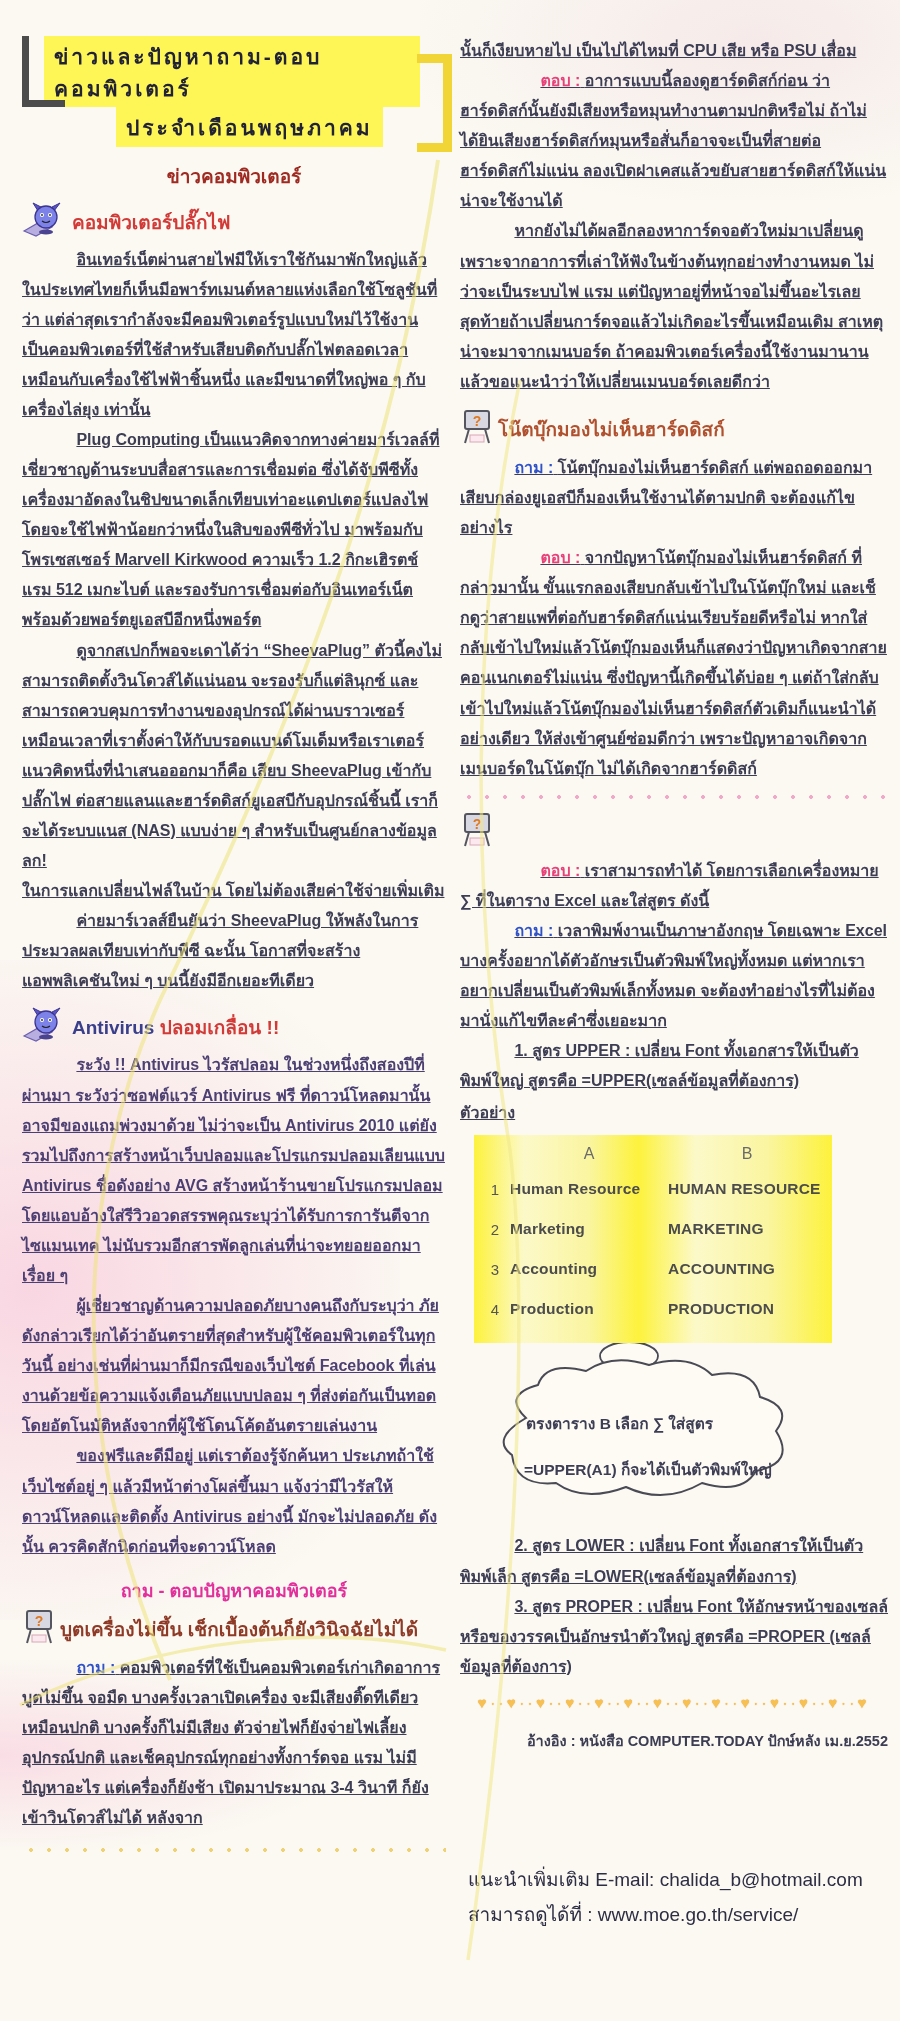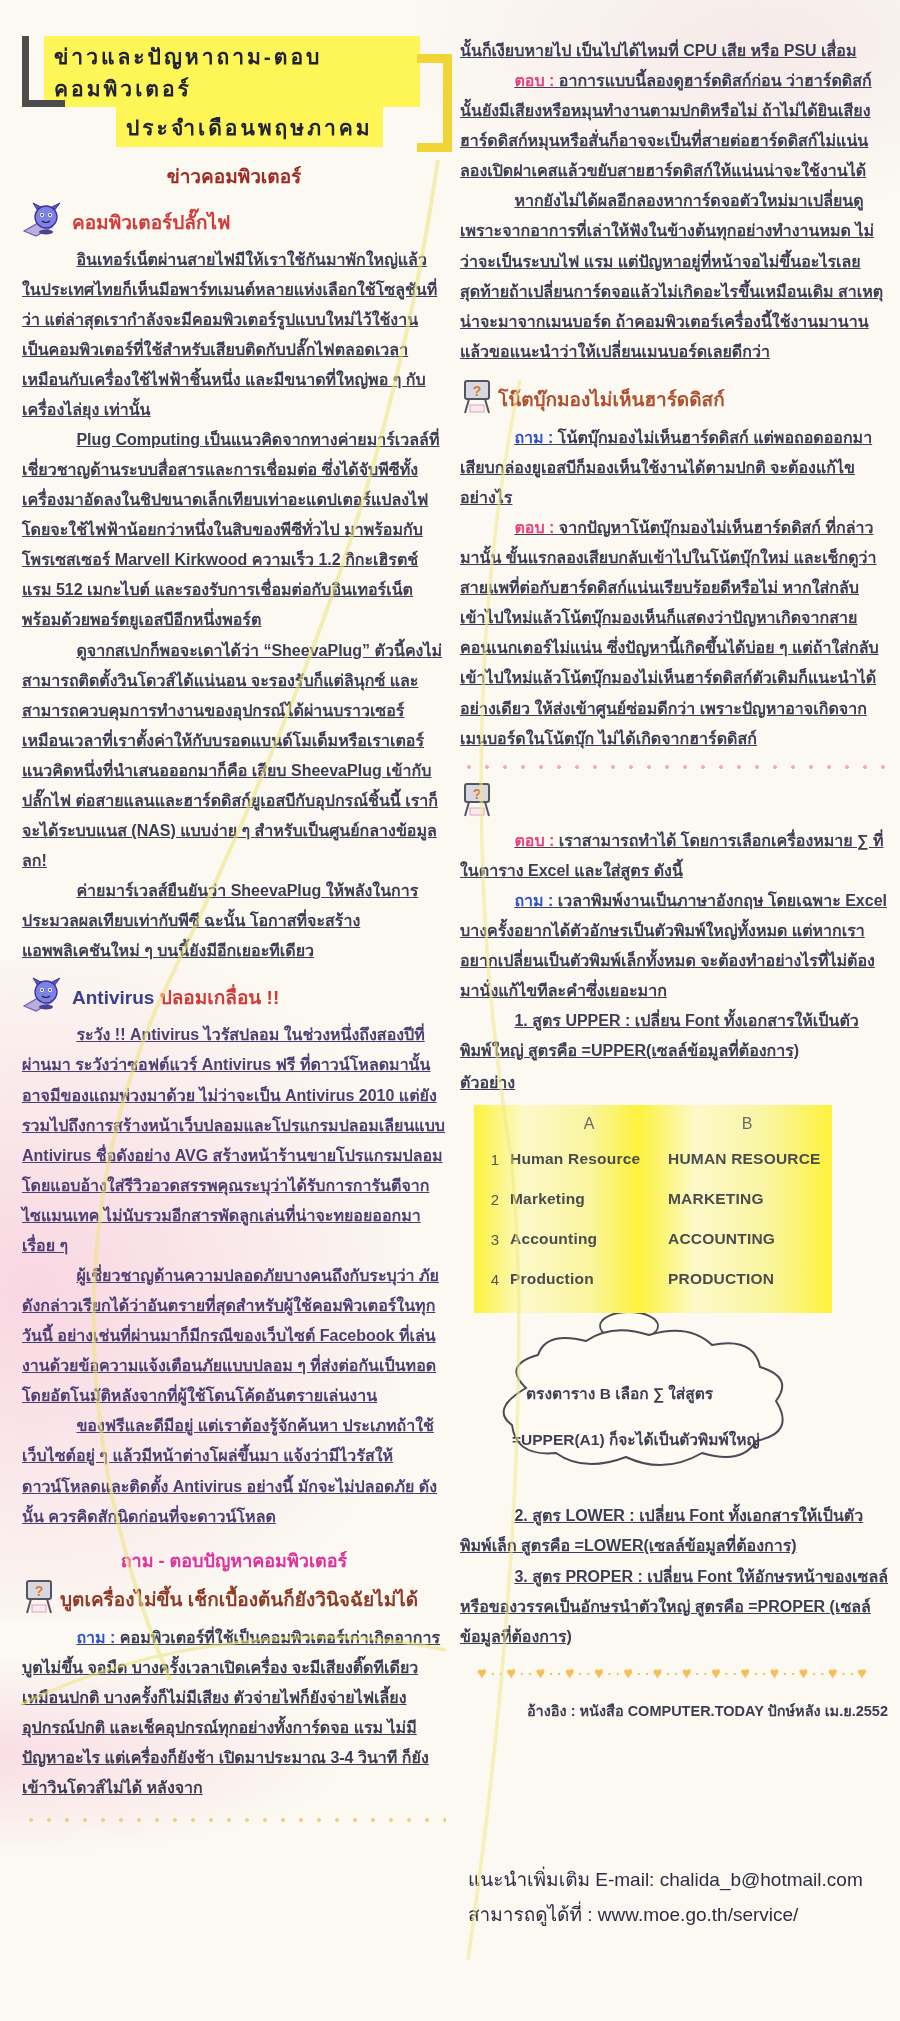--- a/index.html
+++ b/index.html
@@ -43,21 +43,21 @@
   .h-maroon{color:#8e3a26;}
   .h-brown{color:#b0502e;}
   .h-dark{color:#45425e;}
   .qa-header{text-align:center;color:#e22f9b;font-size:18px;font-weight:700;margin:14px 0 0 0;}
 
   
   .para{margin:0;font-size:16px;line-height:1.88;color:#3d3d54;font-weight:600;text-indent:3.4em;text-align:left;text-decoration:underline;}
   .para.noindent{text-indent:0;}
   .para.purple{color:#4c3f72;}
   .q-label{color:#2f52c8;font-weight:700;}
-  .a-label{color:#e8417a;font-weight:700;}
+  .a-label{color:#e8417a;font-weight:700;margin-left:26px;}
   .hl-pink{color:#3d3d54;}
   .example-label{font-size:16px;font-weight:700;color:#3d3d54;text-decoration:underline;margin:4px 0 10px 0;}
 
   
   .dots{height:6px;margin:10px 0;background-image:radial-gradient(circle,#f2a8c8 1.6px,transparent 2.2px);
     background-size:18px 6px;background-repeat:repeat-x;background-position:0 50%;}
   .dots.yellow{background-image:radial-gradient(circle,#eed27a 1.6px,transparent 2.2px);margin:14px 0 0 0;}
 
   
   .excel-table{width:346px;margin:4px 0 0 14px;position:relative;z-index:2;
@@ -67,21 +67,21 @@
   .xt-headrow{display:grid;grid-template-columns:30px 158px 1fr;padding:2px 0 6px 0;}
   .xt-head{color:#6a6a6a;font-size:16px;text-align:center;font-weight:400;}
   .xt-num{color:#555;font-size:15px;text-align:center;font-weight:400;}
   .xt-a,.xt-b{color:#4c4c4c;font-size:15.5px;font-weight:600;letter-spacing:.2px;}
 
   
   .cloud-wrap{position:relative;width:360px;height:208px;margin:-20px 0 0 4px;}
   .cloud-wrap svg{position:absolute;left:0;top:0;}
   .cloud-text{position:absolute;font-size:15.5px;font-weight:700;color:#3d3d54;white-space:nowrap;}
   .cloud-line1{left:62px;top:88px;}
-  .cloud-line2{left:48px;top:134px;}
+  .cloud-line2{left:60px;top:134px;}
 
   
   .hearts{margin:12px 0 6px 0;text-align:center;color:#f6c152;font-size:15px;letter-spacing:4px;
     text-shadow:0 0 1px #e89b3c;}
   .reference{text-align:right;font-size:14.5px;font-weight:700;color:#3c3c52;margin-top:18px;}
   .contact-block{position:absolute;left:468px;top:1862px;width:430px;z-index:2;}
   .contact-line{font-size:19px;font-weight:400;color:#2d2d44;line-height:1.85;}
 
   .icon-gap{flex:0 0 auto;}
 </style>
@@ -116,20 +116,21 @@
           <circle cx="28" cy="14" r="0.9" fill="#222"></circle>
         <path d="M20 20 Q24 23 28 20" stroke="#222" stroke-width="1.2" fill="none"></path>
         <ellipse cx="24" cy="31" rx="7" ry="2.5" fill="#4a4490"></ellipse>
       </svg>
     </span>
     <span class="htext h-red">คอมพิวเตอร์ปลั๊กไฟ</span>
   </div>
   <p class="para">อินเทอร์เน็ตผ่านสายไฟมีให้เราใช้กันมาพักใหญ่แล้ว ในประเทศไทยก็เห็นมีอพาร์ทเมนต์หลายแห่งเลือกใช้โซลูชันที่ว่า แต่ล่าสุดเรากำลังจะมีคอมพิวเตอร์รูปแบบใหม่ไว้ใช้งาน เป็นคอมพิวเตอร์ที่ใช้สำหรับเสียบติดกับปลั๊กไฟตลอดเวลาเหมือนกับเครื่องใช้ไฟฟ้าชิ้นหนึ่ง และมีขนาดที่ใหญ่พอ ๆ กับเครื่องไล่ยุง เท่านั้น</p>
   <p class="para">Plug Computing เป็นแนวคิดจากทางค่ายมาร์เวลล์ที่เชี่ยวชาญด้านระบบสื่อสารและการเชื่อมต่อ ซึ่งได้จับพีซีทั้งเครื่องมาอัดลงในชิปขนาดเล็กเทียบเท่าอะแดปเตอร์แปลงไฟ โดยจะใช้ไฟฟ้าน้อยกว่าหนึ่งในสิบของพีซีทั่วไป มาพร้อมกับโพรเซสเซอร์ Marvell Kirkwood ความเร็ว 1.2 กิกะเฮิรตช์ แรม 512 เมกะไบต์ และรองรับการเชื่อมต่อกับอินเทอร์เน็ต พร้อมด้วยพอร์ตยูเอสบีอีกหนึ่งพอร์ต</p>
   <p class="para">ดูจากสเปกก็พอจะเดาได้ว่า “SheevaPlug” ตัวนี้คงไม่สามารถติดตั้งวินโดวส์ได้แน่นอน จะรองรับก็แต่ลินุกซ์ และสามารถควบคุมการทำงานของอุปกรณ์ได้ผ่านบราวเซอร์ เหมือนเวลาที่เราตั้งค่าให้กับบรอดแบนด์โมเด็มหรือเราเตอร์ แนวคิดหนึ่งที่นำเสนอออกมาก็คือ เสียบ SheevaPlug เข้ากับปลั๊กไฟ ต่อสายแลนและฮาร์ดดิสก์ยูเอสบีกับอุปกรณ์ชิ้นนี้ เราก็จะได้ระบบแนส (NAS) แบบง่าย ๆ สำหรับเป็นศูนย์กลางข้อมูล ลก!</p>
+  <p class="para noindent hl-pink">ในการแลกเปลี่ยนไฟล์ในบ้าน โดยไม่ต้องเสียค่าใช้จ่ายเพิ่มเติม</p>
   <p class="para">ค่ายมาร์เวลส์ยืนยันว่า SheevaPlug ให้พลังในการประมวลผลเทียบเท่ากับพีซี ฉะนั้น โอกาสที่จะสร้างแอพพลิเคชันใหม่ ๆ บนนี้ยังมีอีกเยอะทีเดียว</p>
 
   <div class="sec-head">
     <span class="icon-gap">
       <svg width="46" height="38" viewBox="0 0 46 38">
         <path d="M2 30 L16 22 L30 26 L14 35 Z" fill="#b9aee0" stroke="#6c5fae" stroke-width="1.2"></path>
         <path d="M16 10 L11 2 L19 6 Z" fill="#5b54c8" stroke="#3b3590" stroke-width="1"></path>
         <path d="M32 10 L38 2 L30 6 Z" fill="#5b54c8" stroke="#3b3590" stroke-width="1"></path>
         <circle cx="24" cy="16" r="11" fill="#7d82e8" stroke="#3b3590" stroke-width="1.3"></circle>
         <circle cx="20" cy="14" r="2" fill="#fff"></circle>

